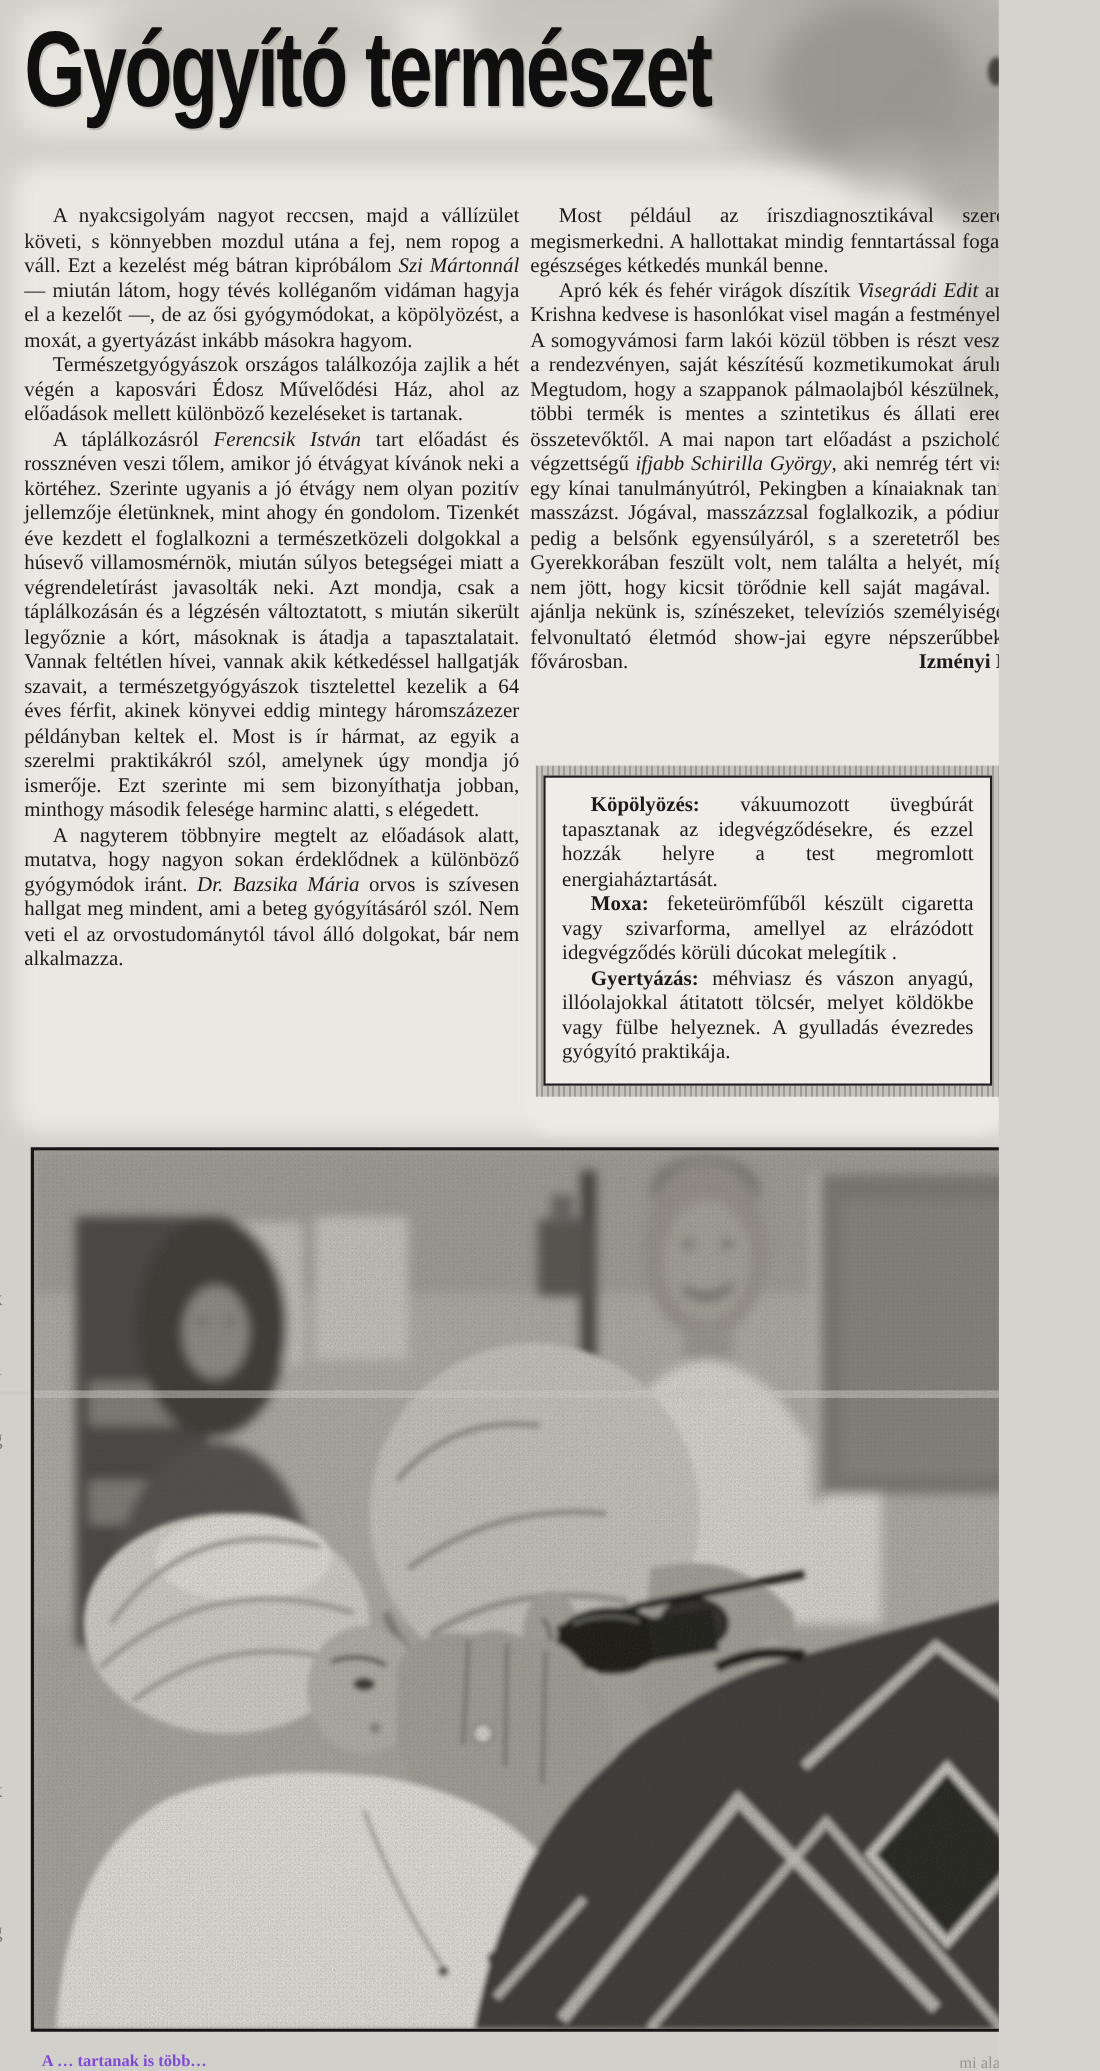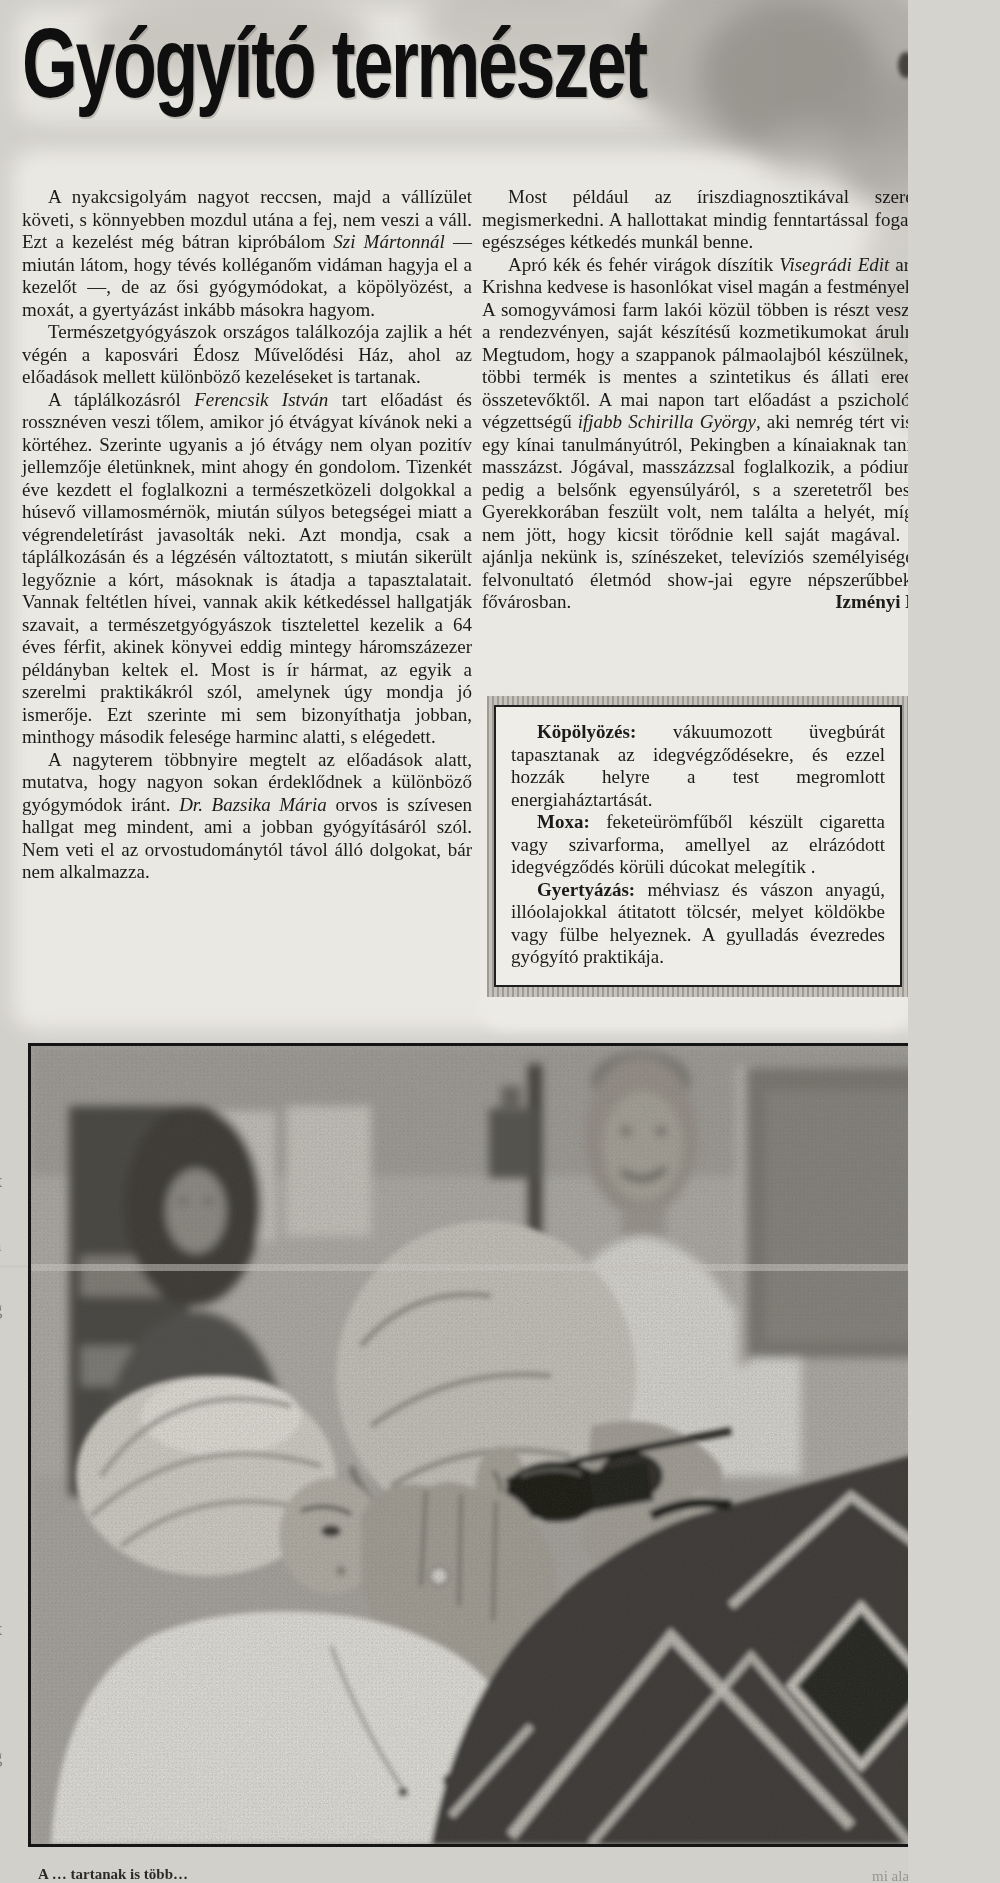--- a/index.html
+++ b/index.html
@@ -30,21 +30,21 @@
                  background:repeating-linear-gradient(90deg,#9e9b95 0 2px,#c6c3bd 2px 5px);
                  padding:9px 7px 10px 7px;}
   .infobox-inner{border:2px solid #1f1f1f;background:#efede7;
                  padding:14px 15px 16px 15px;font-size:19px;line-height:22.5px;text-align:justify;}
   .infobox-inner p{margin:0;text-indent:26px;}
 
   .photo-frame{position:absolute;left:28px;top:1043px;width:920px;height:804px;
                border:3px solid #151515;box-sizing:border-box;background:#b0ada6;}
   .photo-frame svg{display:block;width:914px;height:798px;}
 
-  .caption{position:absolute;font-size:15px;color:#000000;opacity:.8;white-space:nowrap;}
+  .caption{position:absolute;font-size:15px;color:#6d28d9;opacity:.8;white-space:nowrap;}
   .caption-left{left:38px;top:1866px;font-weight:bold;}
   .caption-right{left:872px;top:1868px;color:#8a8781;}
 
   .margin-glyphs{position:absolute;left:-7px;top:1042px;width:22px;
                  font-size:19px;color:#6b6862;opacity:.8;}
   .margin-glyphs span{display:block;height:64px;}
 </style>
 </head>
 <body>
 
@@ -62,24 +62,24 @@
   <div class="stain" style="left:860px;top:170px;width:140px;height:260px;background:#c0bdb7;opacity:.6;"></div>
   <div class="stain" style="left:760px;top:120px;width:90px;height:60px;background:#b1aea8;opacity:.6;"></div>
   <div class="stain" style="left:898px;top:52px;width:16px;height:26px;background:#3a3833;opacity:.9;filter:blur(2px);"></div>
   <div style="position:absolute;left:952px;top:0;width:48px;height:1883px;background:#c6c3bd;"></div>
   <div class="crease-v" style="left:958px;"></div>
   <div class="crease-h" style="top:1265px;"></div>
 
   <h1 class="title">Gyógyító természet</h1>
 
   <div class="col col-left">
-    <p><span>A nyakcsigolyám nagyot reccsen, majd a vállízület követi, s könnyebben mozdul utána a fej, nem veszi a váll. Ezt a kezelést még bátran kipróbálom </span><span class="it">Szi Mártonnál</span><span> — miután látom, hogy tévés kolléganőm vidáman hagyja el a kezelőt —, de az ősi gyógymódokat, a köpölyözést, a moxát, a gyertyázást inkább másokra hagyom.</span></p>
+    <p><span>A nyakcsigolyám nagyot reccsen, majd a vállízület követi, s könnyebben mozdul utána a fej, nem ropog a váll. Ezt a kezelést még bátran kipróbálom </span><span class="it">Szi Mártonnál</span><span> — miután látom, hogy tévés kolléganőm vidáman hagyja el a kezelőt —, de az ősi gyógymódokat, a köpölyözést, a moxát, a gyertyázást inkább másokra hagyom.</span></p>
     <p><span>Természetgyógyászok országos találkozója zajlik a hét végén a kaposvári Édosz Művelődési Ház, ahol az előadások mellett különböző kezeléseket is tartanak.</span></p>
     <p><span>A táplálkozásról </span><span class="it">Ferencsik István</span><span> tart előadást és rossznéven veszi tőlem, amikor jó étvágyat kívánok neki a körtéhez. Szerinte ugyanis a jó étvágy nem olyan pozitív jellemzője életünknek, mint ahogy én gondolom. Tizenkét éve kezdett el foglalkozni a természetközeli dolgokkal a húsevő villamosmérnök, miután súlyos betegségei miatt a végrendeletírást javasolták neki. Azt mondja, csak a táplálkozásán és a légzésén változtatott, s miután sikerült legyőznie a kórt, másoknak is átadja a tapasztalatait. Vannak feltétlen hívei, vannak akik kétkedéssel hallgatják szavait, a természetgyógyászok tisztelettel kezelik a 64 éves férfit, akinek könyvei eddig mintegy háromszázezer példányban keltek el. Most is ír hármat, az egyik a szerelmi praktikákról szól, amelynek úgy mondja jó ismerője. Ezt szerinte mi sem bizonyíthatja jobban, minthogy második felesége harminc alatti, s elégedett.</span></p>
-    <p><span>A nagyterem többnyire megtelt az előadások alatt, mutatva, hogy nagyon sokan érdeklődnek a különböző gyógymódok iránt. </span><span class="it">Dr. Bazsika Mária</span><span> orvos is szívesen hallgat meg mindent, ami a jobban gyógyításáról szól. Nem veti el az orvostudománytól távol álló dolgokat, bár nem alkalmazza.</span></p>
+    <p><span>A nagyterem többnyire megtelt az előadások alatt, mutatva, hogy nagyon sokan érdeklődnek a különböző gyógymódok iránt. </span><span class="it">Dr. Bazsika Mária</span><span> orvos is szívesen hallgat meg mindent, ami a beteg gyógyításáról szól. Nem veti el az orvostudománytól távol álló dolgokat, bár nem alkalmazza.</span></p>
   </div>
 
   <div class="col col-right">
     <p><span>Most például az íriszdiagnosztikával szeretne megismerkedni. A hallottakat mindig fenntartással fogadja; egészséges kétkedés munkál benne.</span></p>
     <p><span>Apró kék és fehér virágok díszítik </span><span class="it">Visegrádi Edit</span><span> arcát, Krishna kedvese is hasonlókat visel magán a festményeken. A somogyvámosi farm lakói közül többen is részt vesznek a rendezvényen, saját készítésű kozmetikumokat árulnak. Megtudom, hogy a szappanok pálmaolajból készülnek, s a többi termék is mentes a szintetikus és állati eredetű összetevőktől. A mai napon tart előadást a pszichológus végzettségű </span><span class="it">ifjabb Schirilla György</span><span>, aki nemrég tért vissza egy kínai tanulmányútról, Pekingben a kínaiaknak tanított masszázst. Jógával, masszázzsal foglalkozik, a pódiumon pedig a belsőnk egyensúlyáról, s a szeretetről beszél. Gyerekkorában feszült volt, nem találta a helyét, míg rá nem jött, hogy kicsit törődnie kell saját magával. Ezt ajánlja nekünk is, színészeket, televíziós személyiségeket felvonultató életmód show-jai egyre népszerűbbek a fővárosban.</span></p>
     <div class="byline">Izményi Éva</div>
   </div>
 
   <div class="infobox-outer">
     <div class="infobox-inner">

